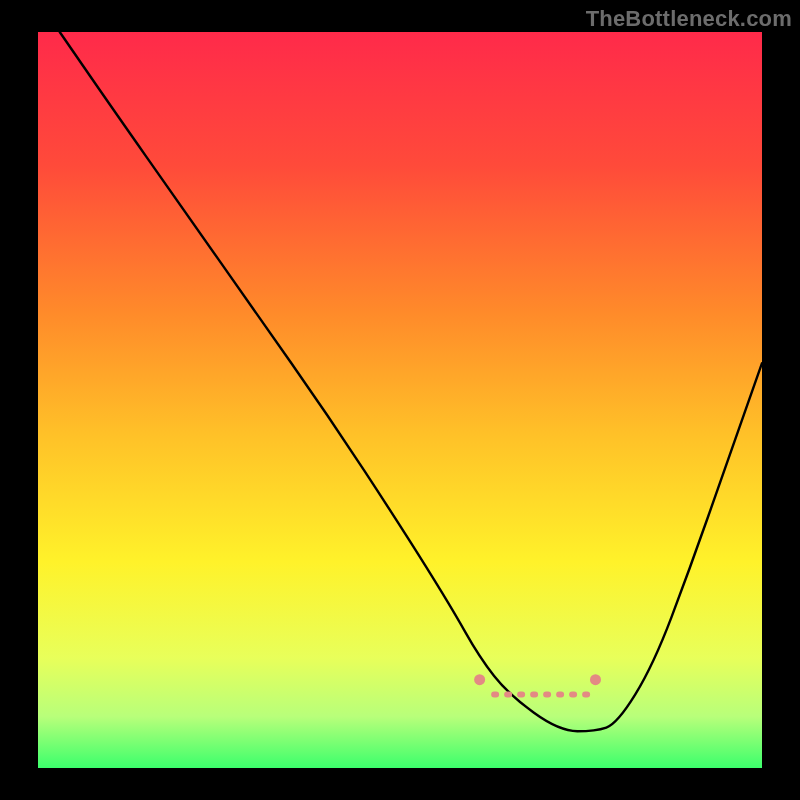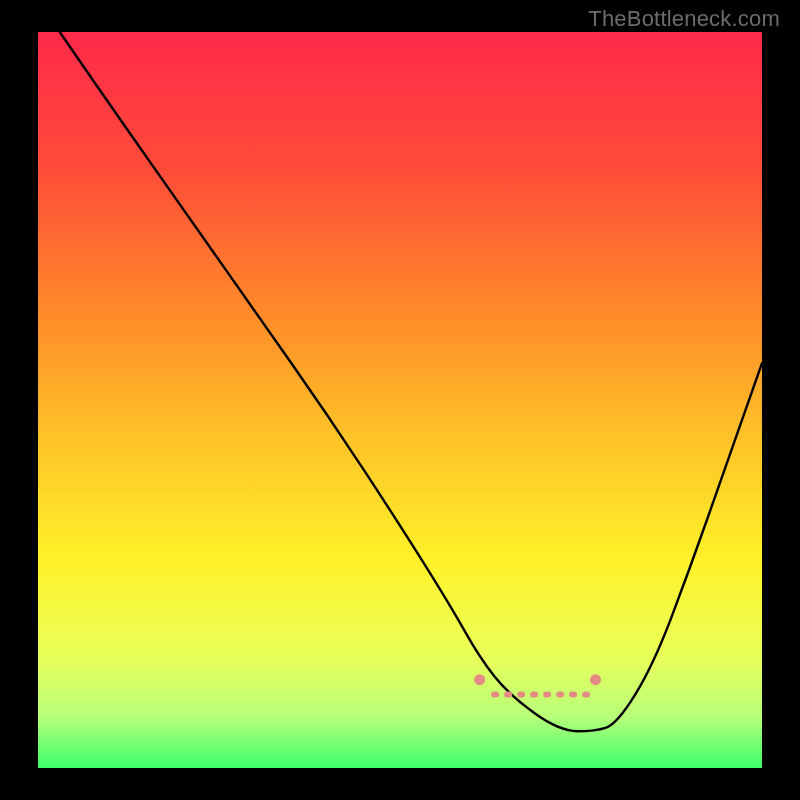--- a/index.html
+++ b/index.html
@@ -13,24 +13,24 @@
   }
   .frame {
     position: relative;
     width: 800px;
     height: 800px;
     background: #000;
   }
   .attribution {
     position: absolute;
     top: 6px;
-    right: 20px;
+    right: 8px;
     color: #6c6c6c;
     font-size: 22px;
-    font-weight: 400;
+    font-weight: 700;
     letter-spacing: 0.2px;
     z-index: 10;
     text-align: center;
   }
   svg {
     position: absolute;
     top: 0;
     left: 0;
   }
 </style>

